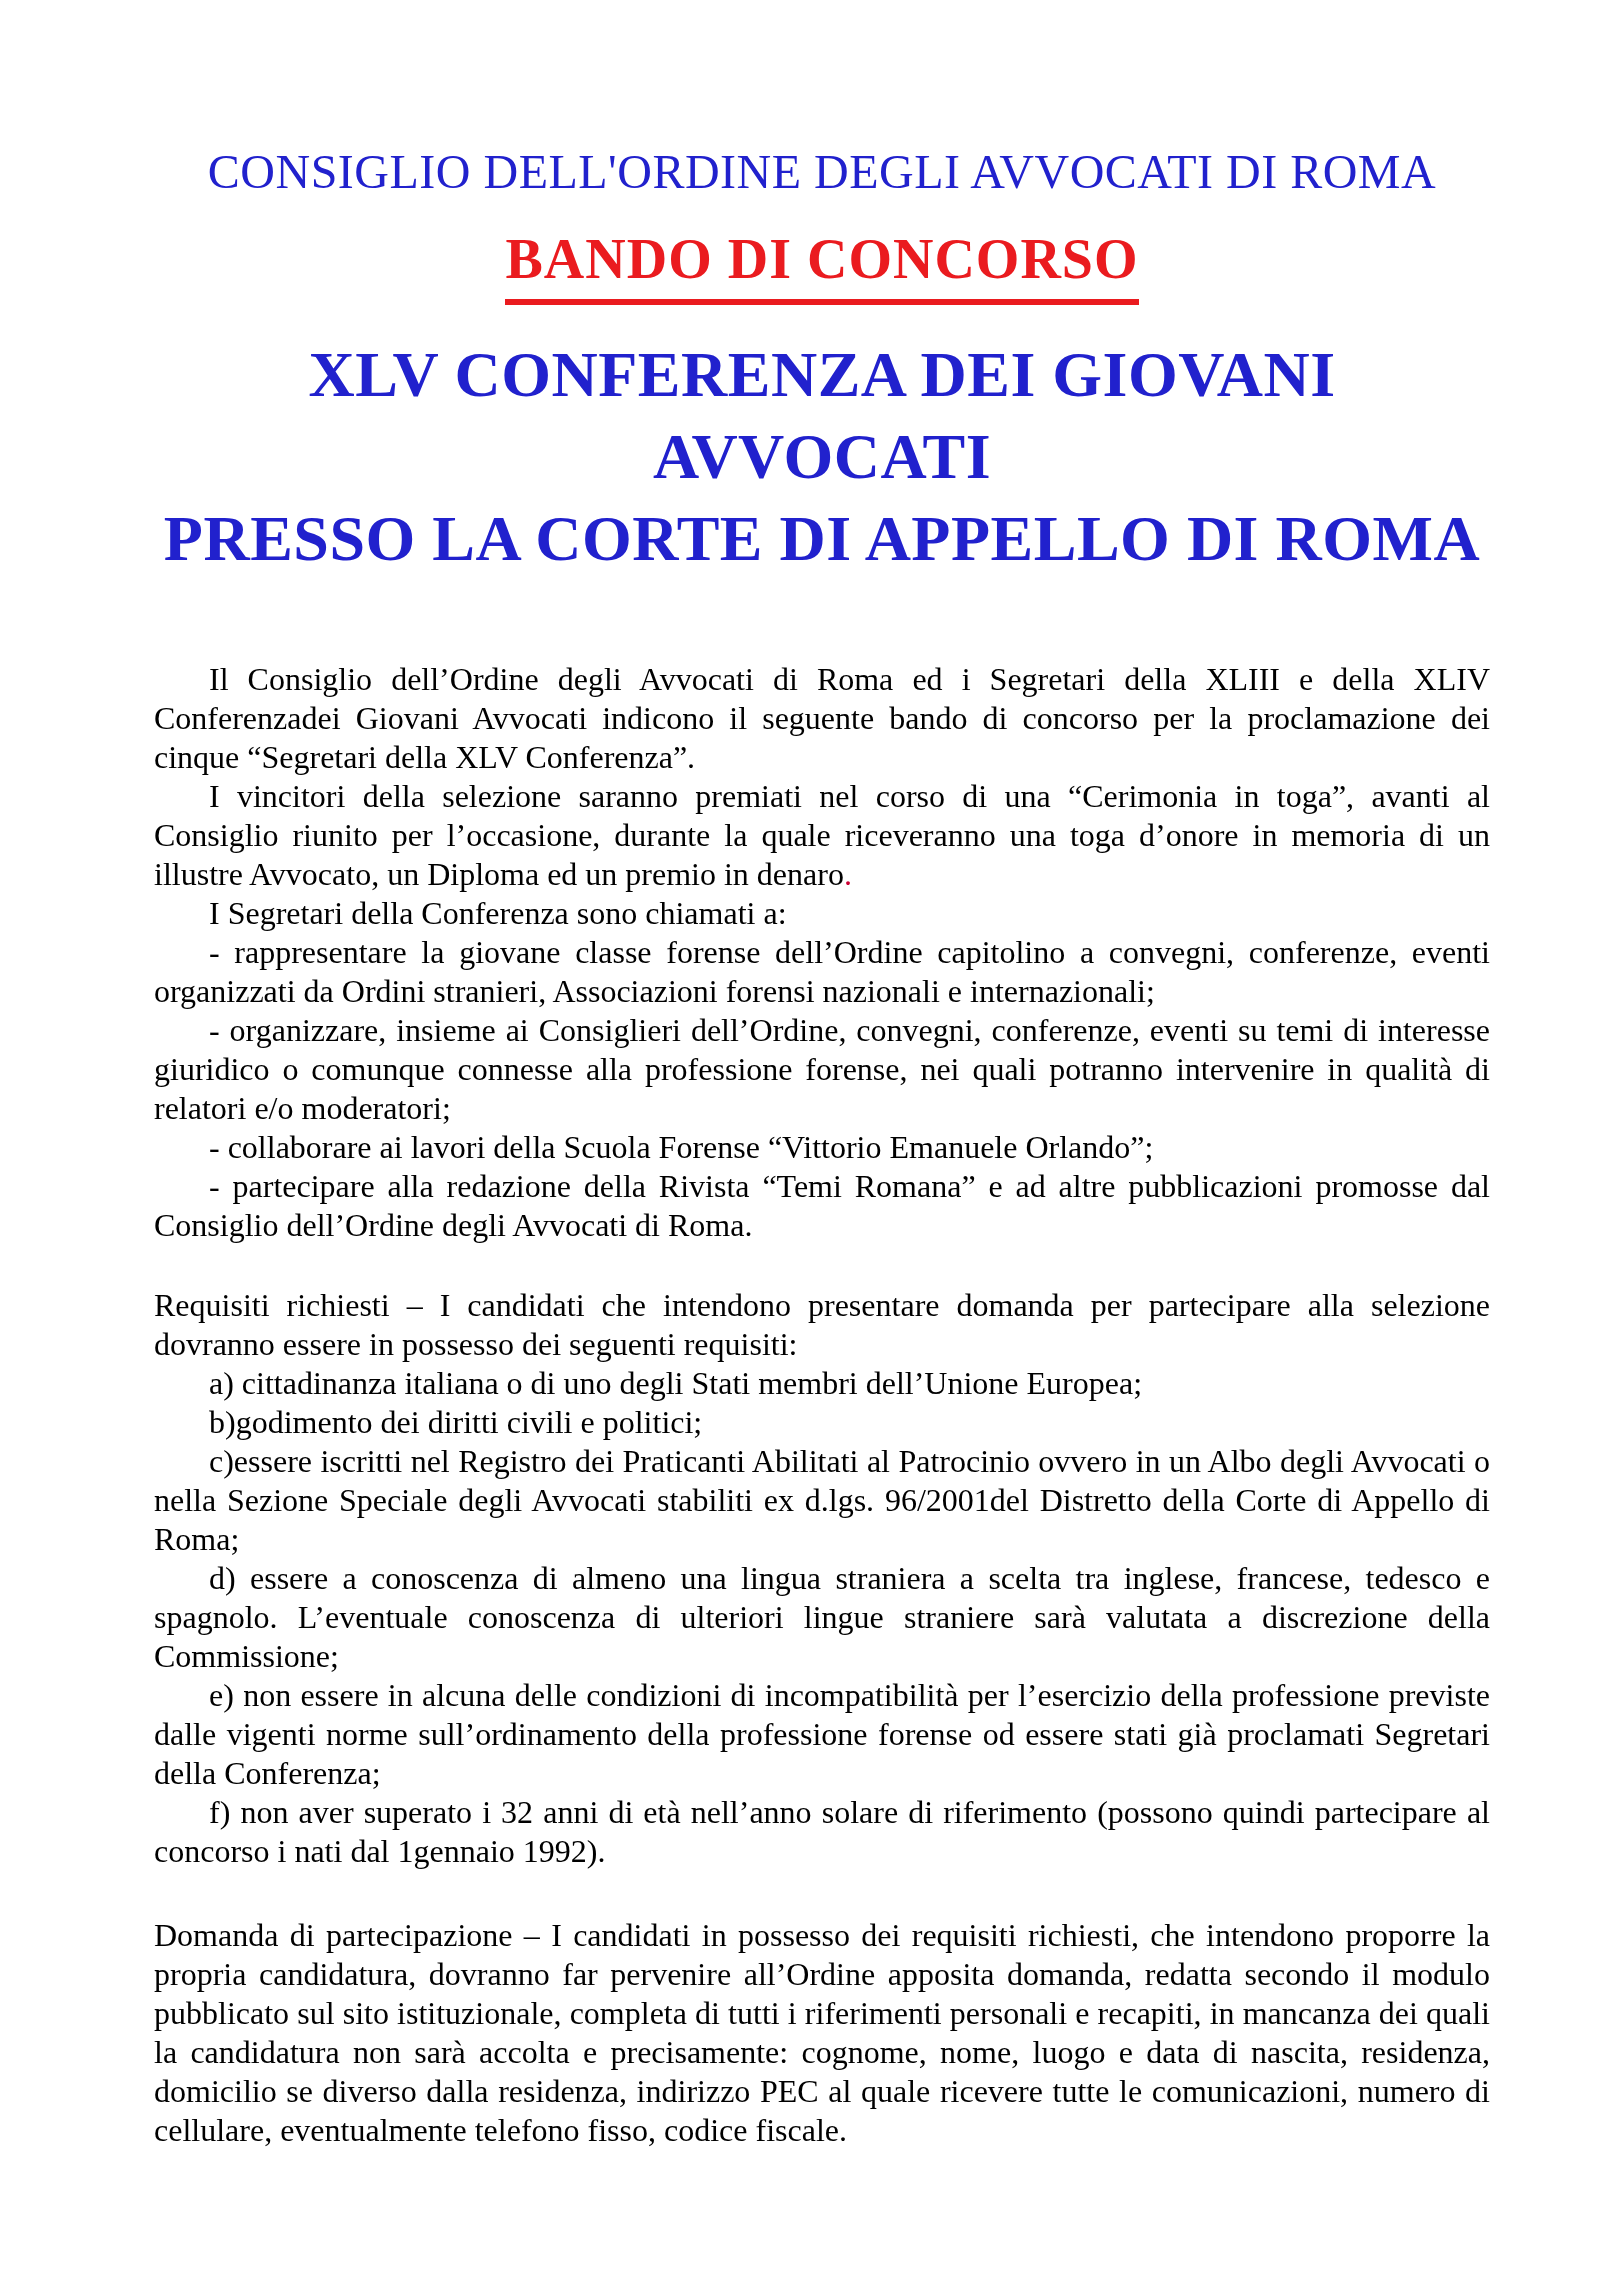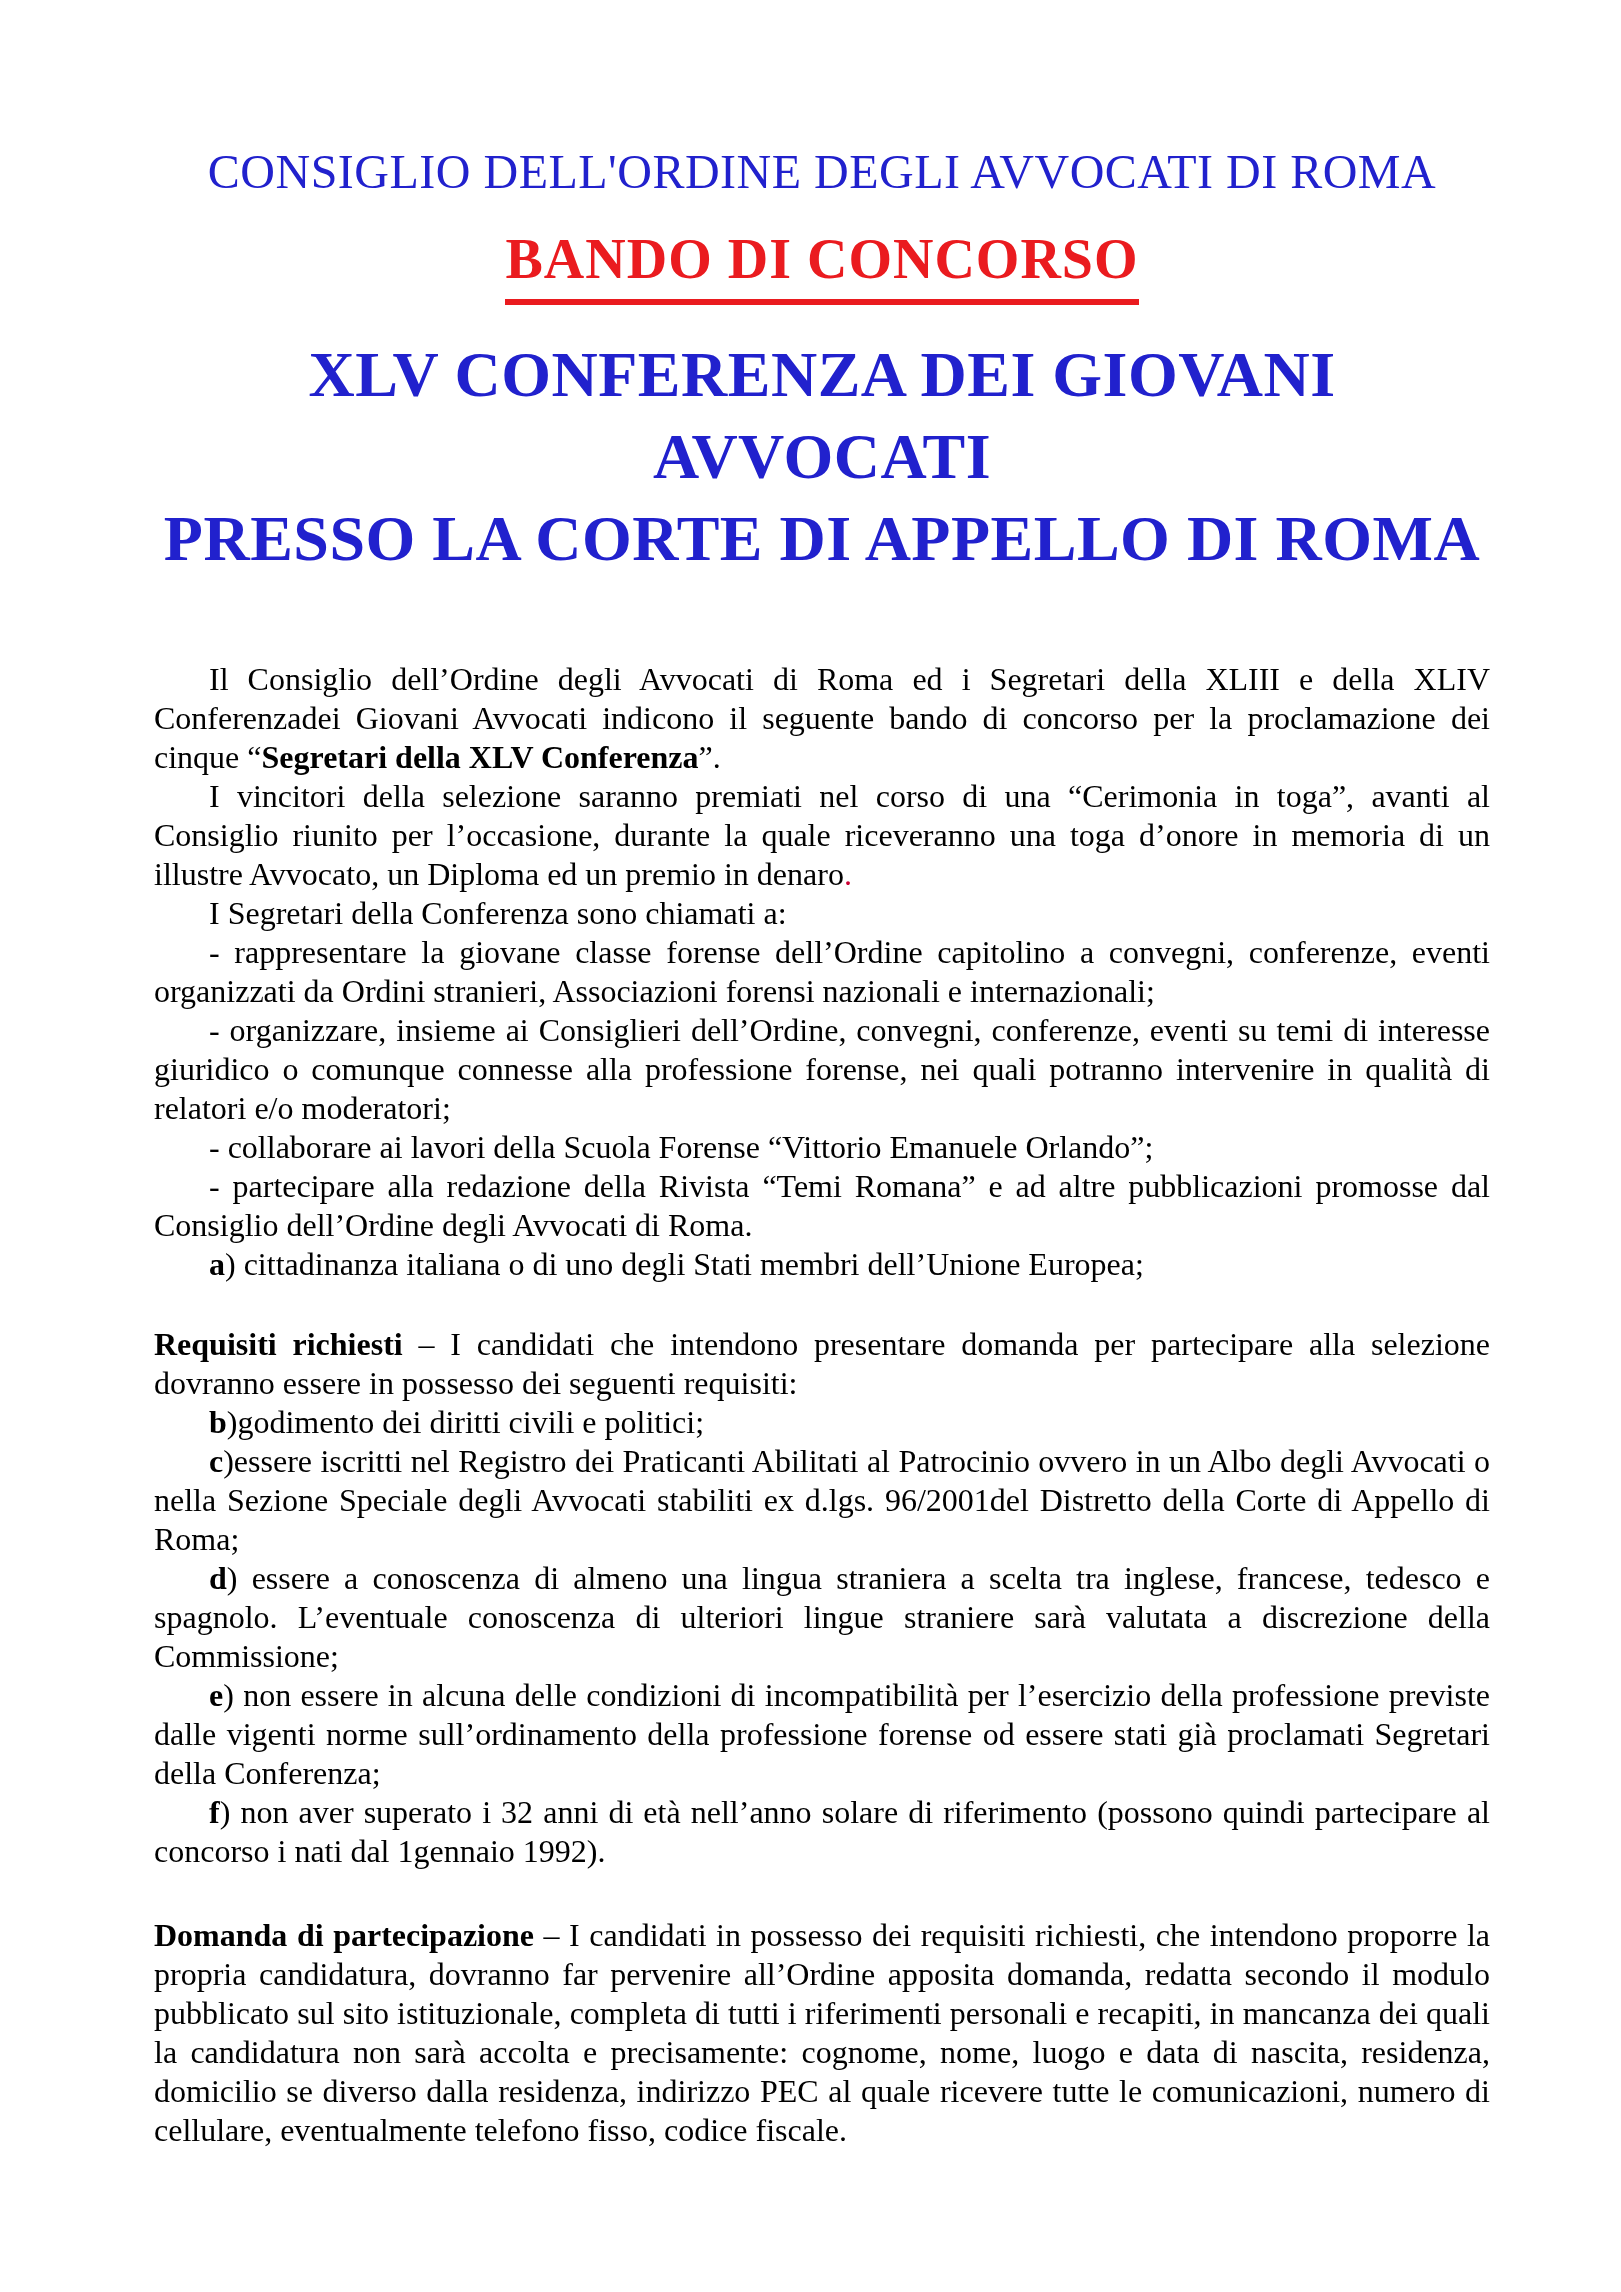--- a/index.html
+++ b/index.html
@@ -60,21 +60,21 @@
   .doc-body {
     margin-top: 80px;
     font-size: 32px;
     line-height: 39px;
     text-align: justify;
   }
   .doc-body p.para { margin: 0; }
   .doc-body p.indent { text-indent: 55px; }
   .doc-body p.space-before { margin-top: 41px; }
   .doc-body p.space-before-lg { margin-top: 45px; }
-  .b { font-weight: bold; margin-top: 40px; }
+  .b { font-weight: normal; margin-top: 40px; }
   .red-accent { color: var(--accent); }
 </style>
 </head>
 <body>
 
 <div class="page">
   <div class="doc-header">
     <h1 class="org-title">CONSIGLIO DELL'ORDINE DEGLI AVVOCATI DI ROMA</h1>
     <h2 class="announcement-title">
       <span class="underline-wrap">BANDO DI CONCORSO</span>
@@ -86,22 +86,22 @@
   </div>
 
   <div class="doc-body">
       <p class="para indent"><span>Il Consiglio dell’Ordine degli Avvocati di Roma ed i Segretari della XLIII e della XLIV Conferenzadei Giovani Avvocati indicono il seguente bando di concorso per la proclamazione dei cinque “</span><span class="b">Segretari della XLV Conferenza</span><span>”.</span></p>
       <p class="para indent"><span>I vincitori della selezione saranno premiati nel corso di una “Cerimonia in toga”, avanti al Consiglio riunito per l’occasione, durante la quale riceveranno una toga d’onore in memoria di un illustre Avvocato, un Diploma ed un premio in denaro</span><span class="red-accent">.</span></p>
       <p class="para indent"><span>I Segretari della Conferenza sono chiamati a:</span></p>
       <p class="para indent"><span>- rappresentare la giovane classe forense dell’Ordine capitolino a convegni, conferenze, eventi organizzati da Ordini stranieri, Associazioni forensi nazionali e internazionali;</span></p>
       <p class="para indent"><span>- organizzare, insieme ai Consiglieri dell’Ordine, convegni, conferenze, eventi su temi di interesse giuridico o comunque connesse alla professione forense, nei quali potranno intervenire in qualità di relatori e/o moderatori;</span></p>
       <p class="para indent"><span>- collaborare ai lavori della Scuola Forense “Vittorio Emanuele Orlando”;</span></p>
       <p class="para indent"><span>- partecipare alla redazione della Rivista “Temi Romana” e ad altre pubblicazioni promosse dal Consiglio dell’Ordine degli Avvocati di Roma.</span></p>
+      <p class="para space-before"><span class="b">Requisiti richiesti</span><span> – I candidati che intendono presentare domanda per partecipare alla selezione dovranno essere in possesso dei seguenti requisiti:</span></p>
       <p class="para indent"><span class="b">a</span><span>) cittadinanza italiana o di uno degli Stati membri dell’Unione Europea;</span></p>
-      <p class="para space-before"><span class="b">Requisiti richiesti</span><span> – I candidati che intendono presentare domanda per partecipare alla selezione dovranno essere in possesso dei seguenti requisiti:</span></p>
       <p class="para indent"><span class="b">b</span><span>)godimento dei diritti civili e politici;</span></p>
       <p class="para indent"><span class="b">c</span><span>)essere iscritti nel Registro dei Praticanti Abilitati al Patrocinio ovvero in un Albo degli Avvocati o nella Sezione Speciale degli Avvocati stabiliti ex d.lgs. 96/2001del Distretto della Corte di Appello di Roma;</span></p>
       <p class="para indent"><span class="b">d</span><span>) essere a conoscenza di almeno una lingua straniera a scelta tra inglese, francese, tedesco e spagnolo. L’eventuale conoscenza di ulteriori lingue straniere sarà valutata a discrezione della Commissione;</span></p>
       <p class="para indent"><span class="b">e</span><span>) non essere in alcuna delle condizioni di incompatibilità per l’esercizio della professione previste dalle vigenti norme sull’ordinamento della professione forense od essere stati già proclamati Segretari della Conferenza;</span></p>
       <p class="para indent"><span class="b">f</span><span>) non aver superato i 32 anni di età nell’anno solare di riferimento (possono quindi partecipare al concorso i nati dal 1gennaio 1992).</span></p>
       <p class="para space-before-lg"><span class="b">Domanda di partecipazione</span><span> – I candidati in possesso dei requisiti richiesti, che intendono proporre la propria candidatura, dovranno far pervenire all’Ordine apposita domanda, redatta secondo il modulo pubblicato sul sito istituzionale, completa di tutti i riferimenti personali e recapiti, in mancanza dei quali la candidatura non sarà accolta e precisamente: cognome, nome, luogo e data di nascita, residenza, domicilio se diverso dalla residenza, indirizzo PEC al quale ricevere tutte le comunicazioni, numero di cellulare, eventualmente telefono fisso, codice fiscale.</span></p>
     </div>
 </div>
 
 

